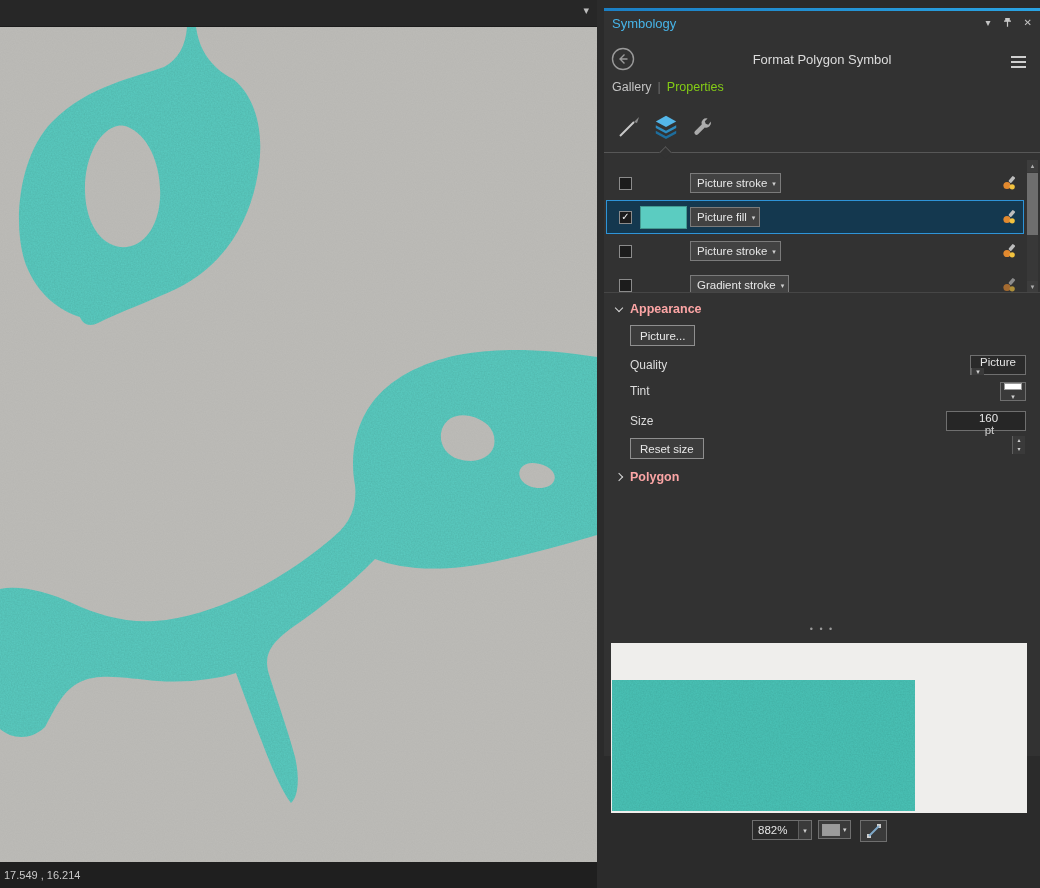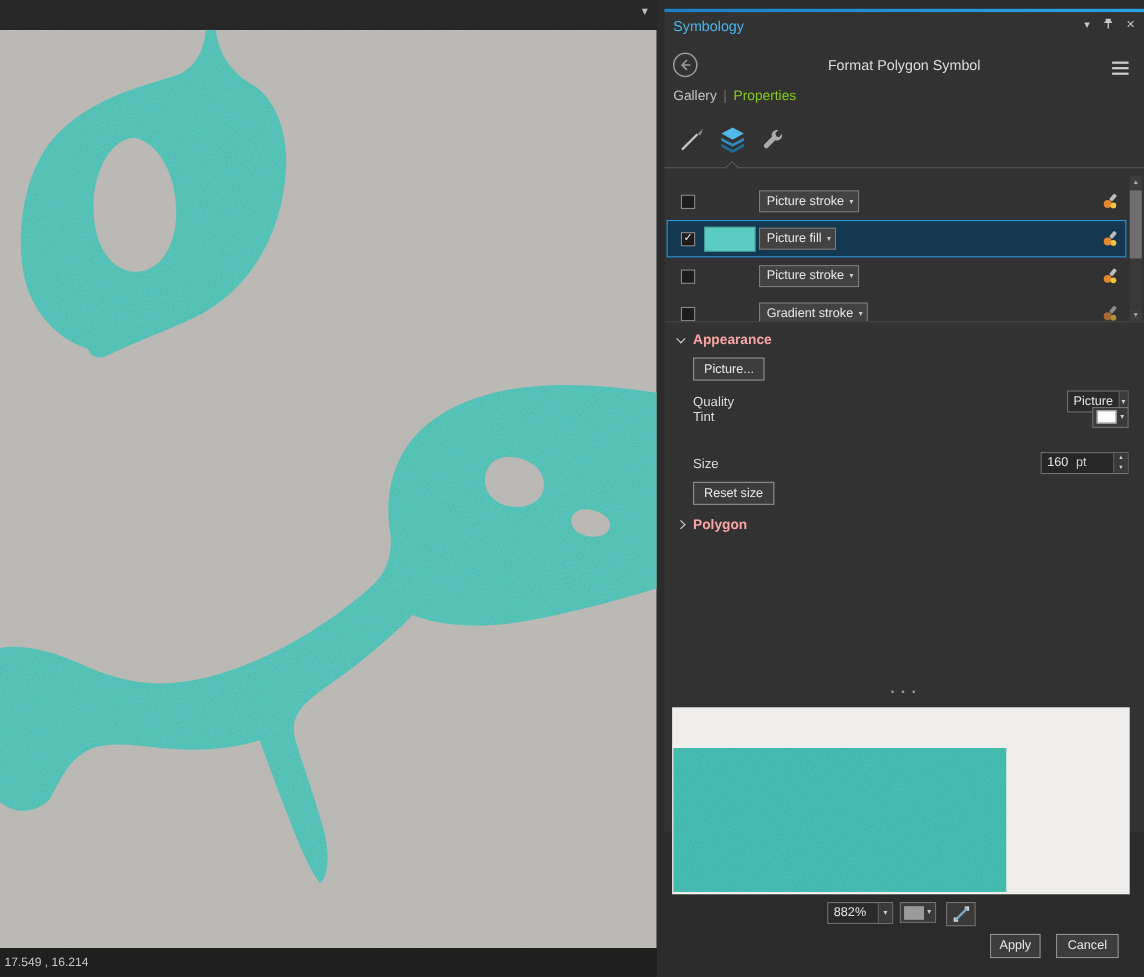--- a/index.html
+++ b/index.html
@@ -69,21 +69,21 @@
   .chev.down { transform:rotate(45deg); margin-top:-3px; }
   .chev.right { transform:rotate(-45deg); }
 
   .btn { background:#3c3c3c; border:1px solid #8f8f8f; color:#e8e8e8; font-size:11.5px; height:21px;
          display:inline-flex; align-items:center; justify-content:center; padding:0 9px; cursor:default; }
   .picture-btn { position:absolute; left:26px; top:317px; }
   .reset-btn { position:absolute; left:26px; top:430px; }
 
   .prop-row { position:absolute; left:26px; right:14px; height:22px; display:flex; align-items:center;
               color:#dcdcdc; font-size:12px; }
-  .prop-control { margin-left:auto; }
+  .prop-control { margin-left:auto;flex-direction:column; }
 
   .combo { display:flex; align-items:center; background:#2a2a2a; border:1px solid #6f6f6f; height:20px;
            color:#e4e4e4; font-size:11.5px; }
   .combo .val { padding:0 5px; flex:1; white-space:nowrap; }
   .combo .arrow-box { width:13px; align-self:stretch; display:flex; align-items:center; justify-content:center;
                       border-left:1px solid #5f5f5f; background:#3a3a3a; }
 
   .color-dd { display:flex; align-items:center; border:1px solid #6f6f6f; background:#3a3a3a; height:19px; padding:0 3px; gap:3px; }
   .color-chip { width:18px; height:12px; border:1px solid #999; }
 
@@ -295,21 +295,21 @@
     <div class="prop-row" style="top:346px">
       <span>Quality</span>
       <span class="prop-control combo" style="width:56px">
         <span class="val">Picture</span>
         <span class="arrow-box">
             <span class="small-arrow">▾</span>
           </span>
       </span>
     </div>
 
-    <div class="prop-row" style="top:360px">
+    <div class="prop-row" style="top:372px">
       <span>Tint</span>
       <span class="prop-control color-dd">
         <span class="color-chip" style="background: rgb(255, 255, 255);"></span>
         <span class="small-arrow">▾</span>
       </span>
     </div>
 
     <div class="prop-row" style="top:402px">
       <span>Size</span>
       <span class="prop-control spinner">
@@ -352,18 +352,14 @@
       </span>
       <span class="slash-btn">
         <svg width="16" height="16">
           <rect x="1" y="11" width="4" height="4" fill="#cfcfcf"></rect>
           <rect x="11" y="1" width="4" height="4" fill="#cfcfcf"></rect>
           <line x1="3" y1="13" x2="13" y2="3" stroke="#7fa8c8" stroke-width="2"></line>
         </svg>
       </span>
     </div>
 
-    <div class="actions">
-      <button class="btn apply-btn">Apply</button>
-      <button class="btn cancel-btn">Cancel</button>
-    </div>
   </div>
 </div>
 
 </body></html>

